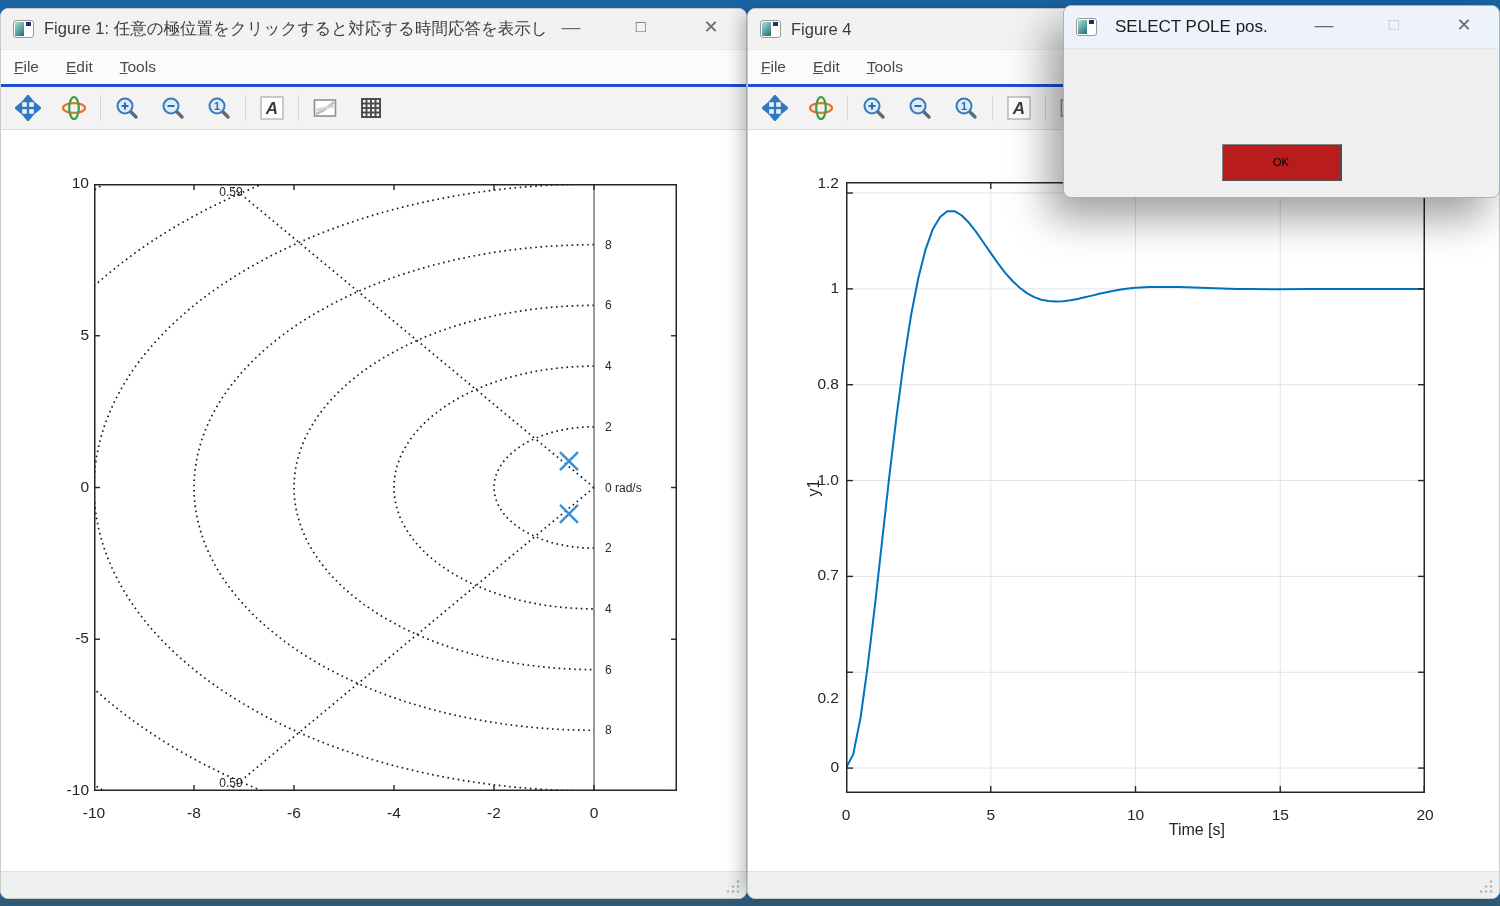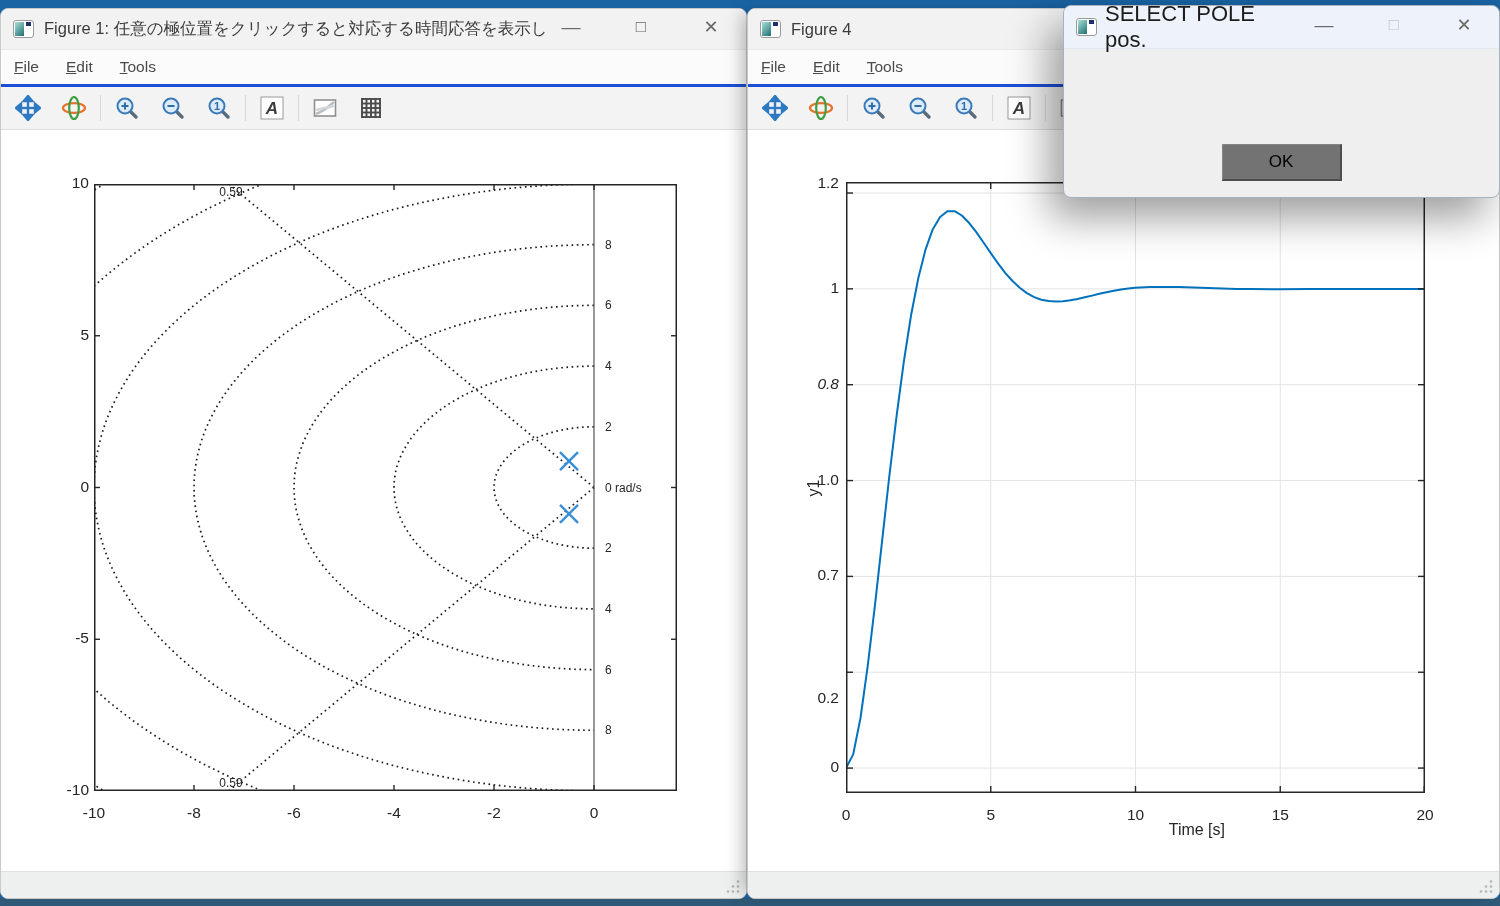--- a/index.html
+++ b/index.html
@@ -46,26 +46,26 @@
 
   .statusstrip{position:absolute;left:0;right:0;bottom:0;height:26px;background:#eeefef;
                border-top:1px solid #e0e0e0;border-radius:0 0 8px 8px;}
   .grip{position:absolute;right:5px;bottom:4px;}
 
   .dialog{position:absolute;left:1063px;top:5px;width:437px;height:193px;border-radius:8px;
           border:1px solid #a7b2bf;box-sizing:border-box;background:#efefef;
           box-shadow:-14px 20px 40px rgba(0,0,0,0.38);z-index:10;}
   .dlg-titlebar{height:42px;background:#eef3fb;border-bottom:1px solid #e3e8f0;display:flex;
                 align-items:center;padding-left:12px;border-radius:8px 8px 0 0;}
-  .dlg-title{margin-left:8px;font-size:22px;color:#1c1c1c;}
+  .dlg-title{margin-left:18px;font-size:17px;color:#1c1c1c;}
   .dlg-body{position:relative;height:149px;text-align:center;}
   .dlg-msg{padding-top:30px;font-size:17.5px;color:#101010;}
   .ok-btn{position:absolute;left:50%;transform:translateX(-50%);top:95px;width:120px;height:37px;
-          background:#737373;border:1px solid #848484;border-right:2px solid #4d4d4d;
-          border-bottom:2px solid #4d4d4d;font-size:17px;color:#000;
+          background:#b91c1c;border:1px solid #848484;border-right:2px solid #4d4d4d;
+          border-bottom:2px solid #4d4d4d;font-size:11px;color:#000;
           font-family:"Liberation Sans",sans-serif;}
 </style>
 </head>
 <body>
 
 <div class="stage">
   <div class="desktop-bottom"></div>
 
   <div class="win" id="win1">
     <div class="titlebar">
@@ -380,21 +380,21 @@
     <div class="labels" id="step-labels">
         <span class="tick tx" style="left: 75px; top: 797px;">0</span>
         <span class="tick tx" style="left: 219.75px; top: 797px;">5</span>
         <span class="tick tx" style="left: 364.5px; top: 797px;">10</span>
         <span class="tick tx" style="left: 509.25px; top: 797px;">15</span>
         <span class="tick tx" style="left: 654px; top: 797px;">20</span>
         <span class="tick ty" style="left: 45px; top: 749.081px;">0</span>
         <span class="tick ty" style="left: 45px; top: 653.238px; margin-top: 27px;">0.2</span>
         <span class="tick ty" style="left: 45px; top: 557.395px;">0.7</span>
         <span class="tick ty" style="left: 45px; top: 461.551px;">1.0</span>
-        <span class="tick ty" style="left: 45px; top: 365.708px; font-style: italic;">0.8</span>
+        <span class="tick ty" style="left: 45px; top: 365.708px;">0.8</span>
         <span class="tick ty" style="left: 45px; top: 269.865px;">1</span>
         <span class="tick ty" style="left: 45px; top: 165px;">1.2</span>
       </div>
     <div class="axlabel" style="left:58px;top:470px;transform:rotate(-90deg);">y1</div>
     <div class="axlabel" style="left:297px;top:812px;width:180px;text-align:right;">Time [s]</div>
 
     <div class="statusstrip">
       <svg class="grip" width="15" height="15">
           <g fill="#b5b5b5">
             <circle cx="12" cy="2.5" r="1.3"></circle>

